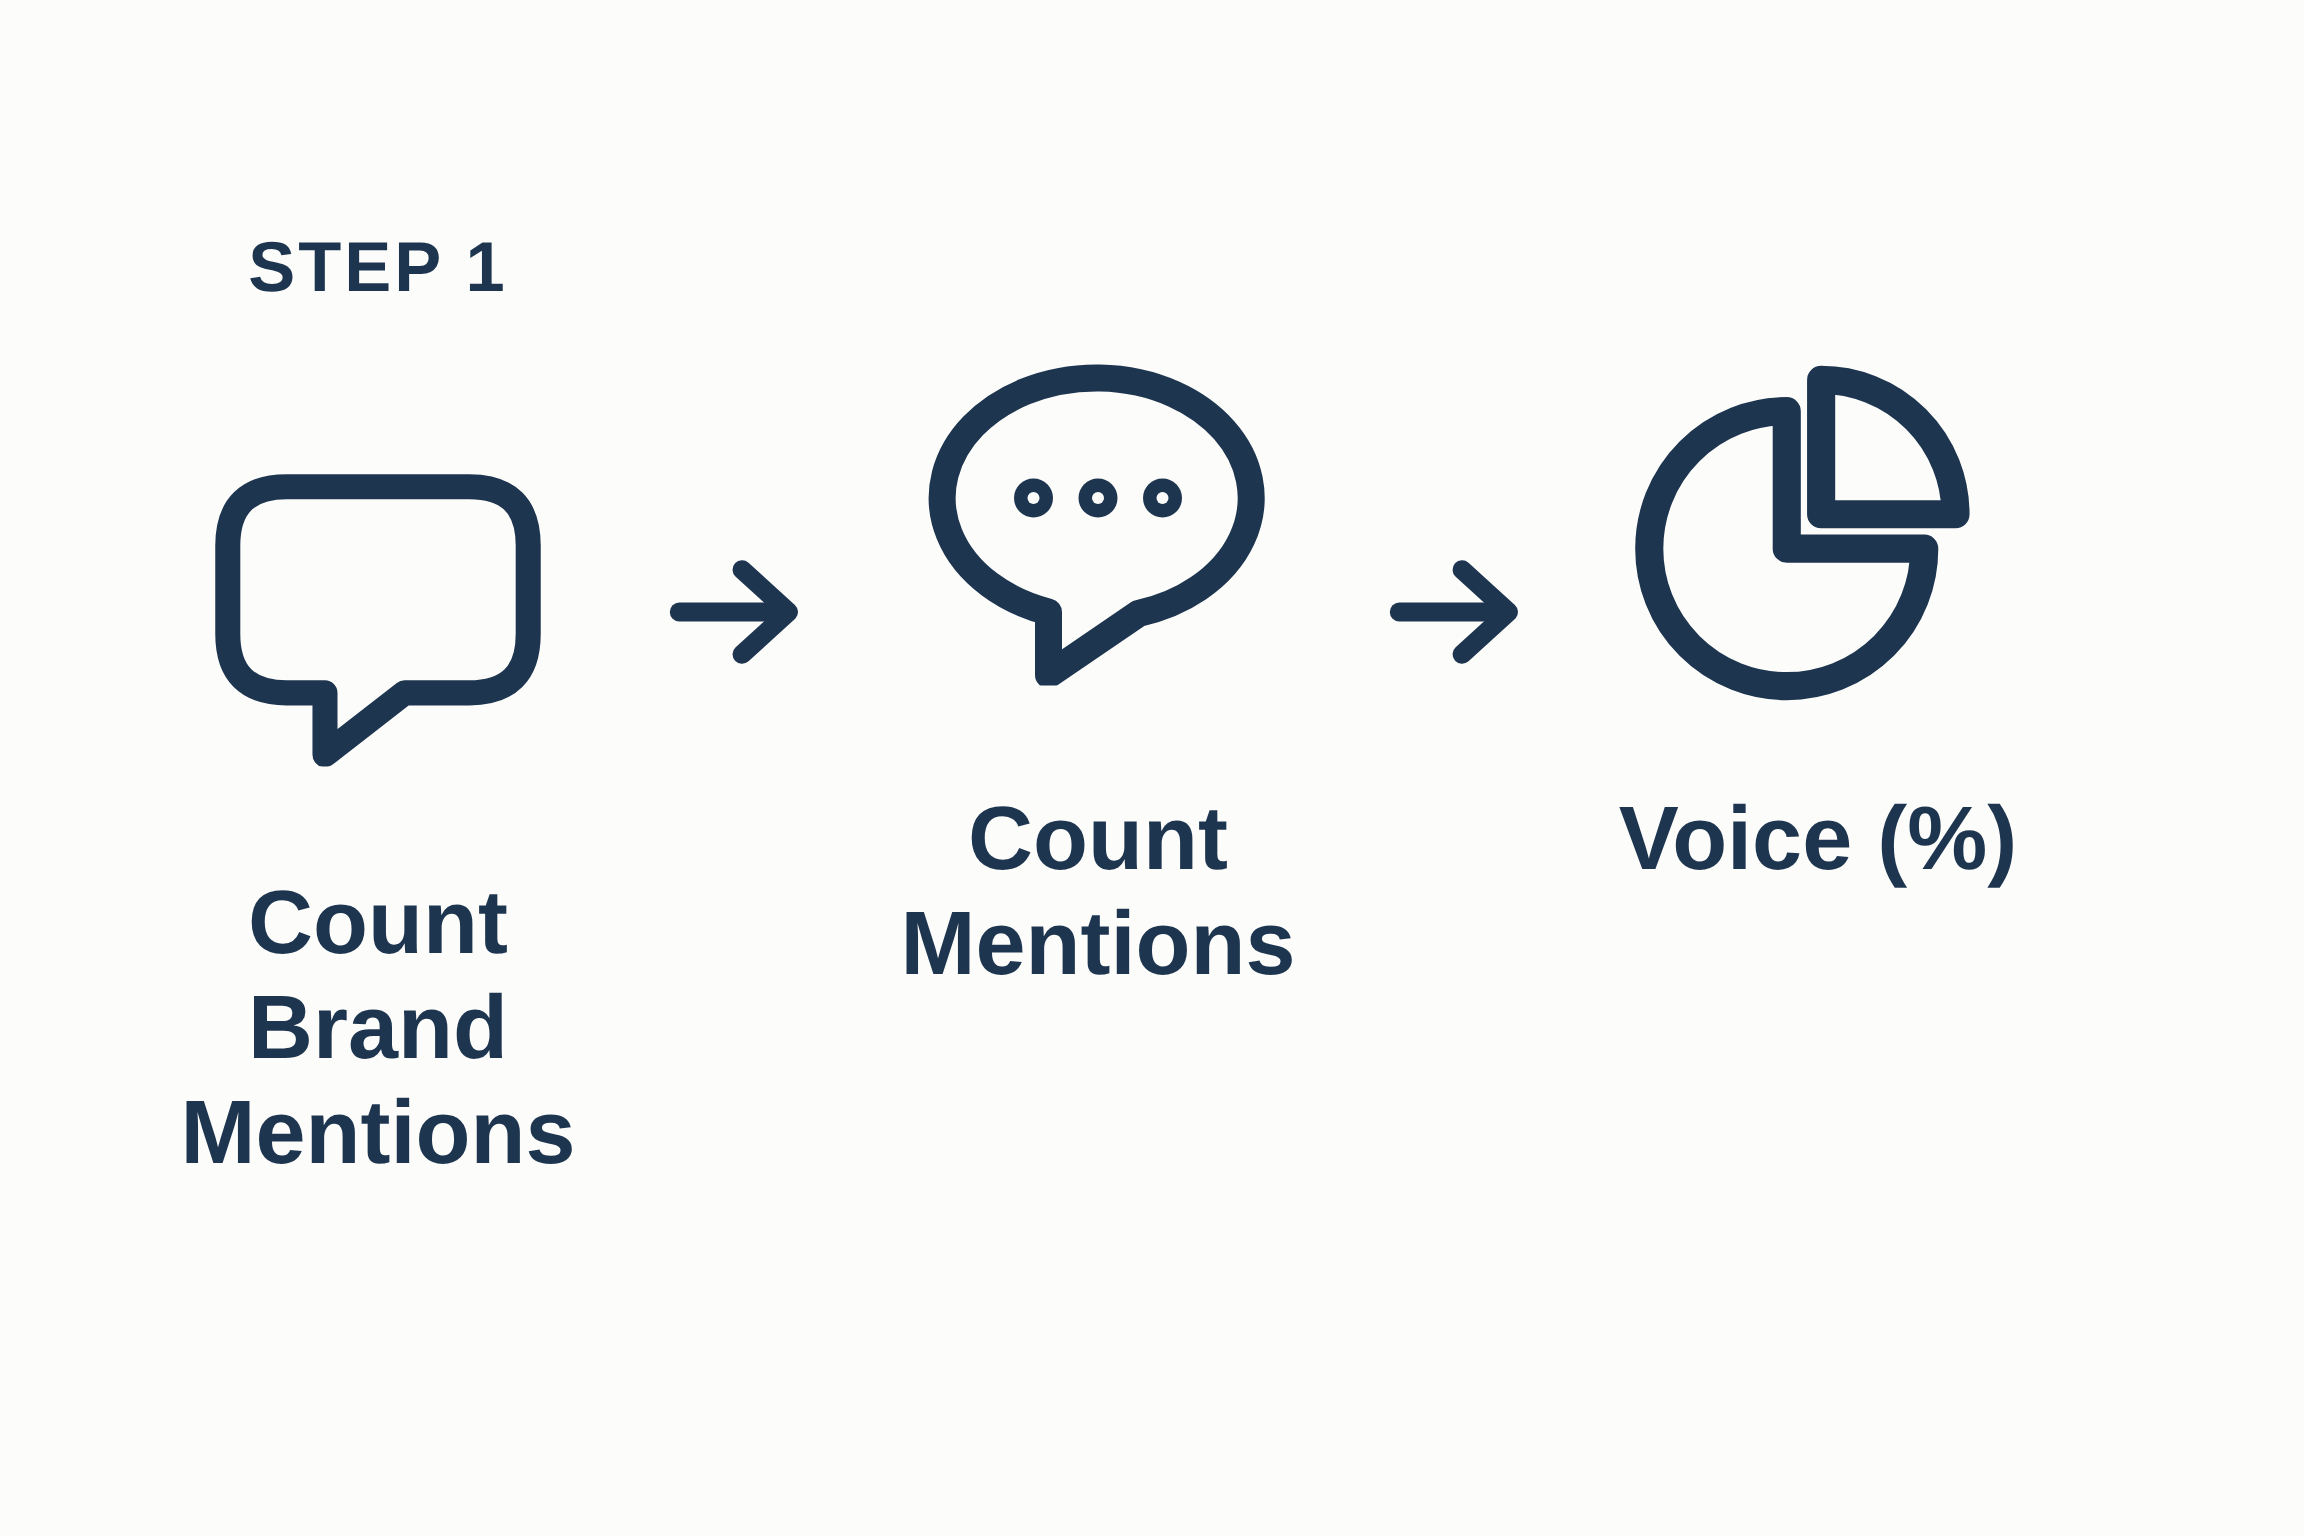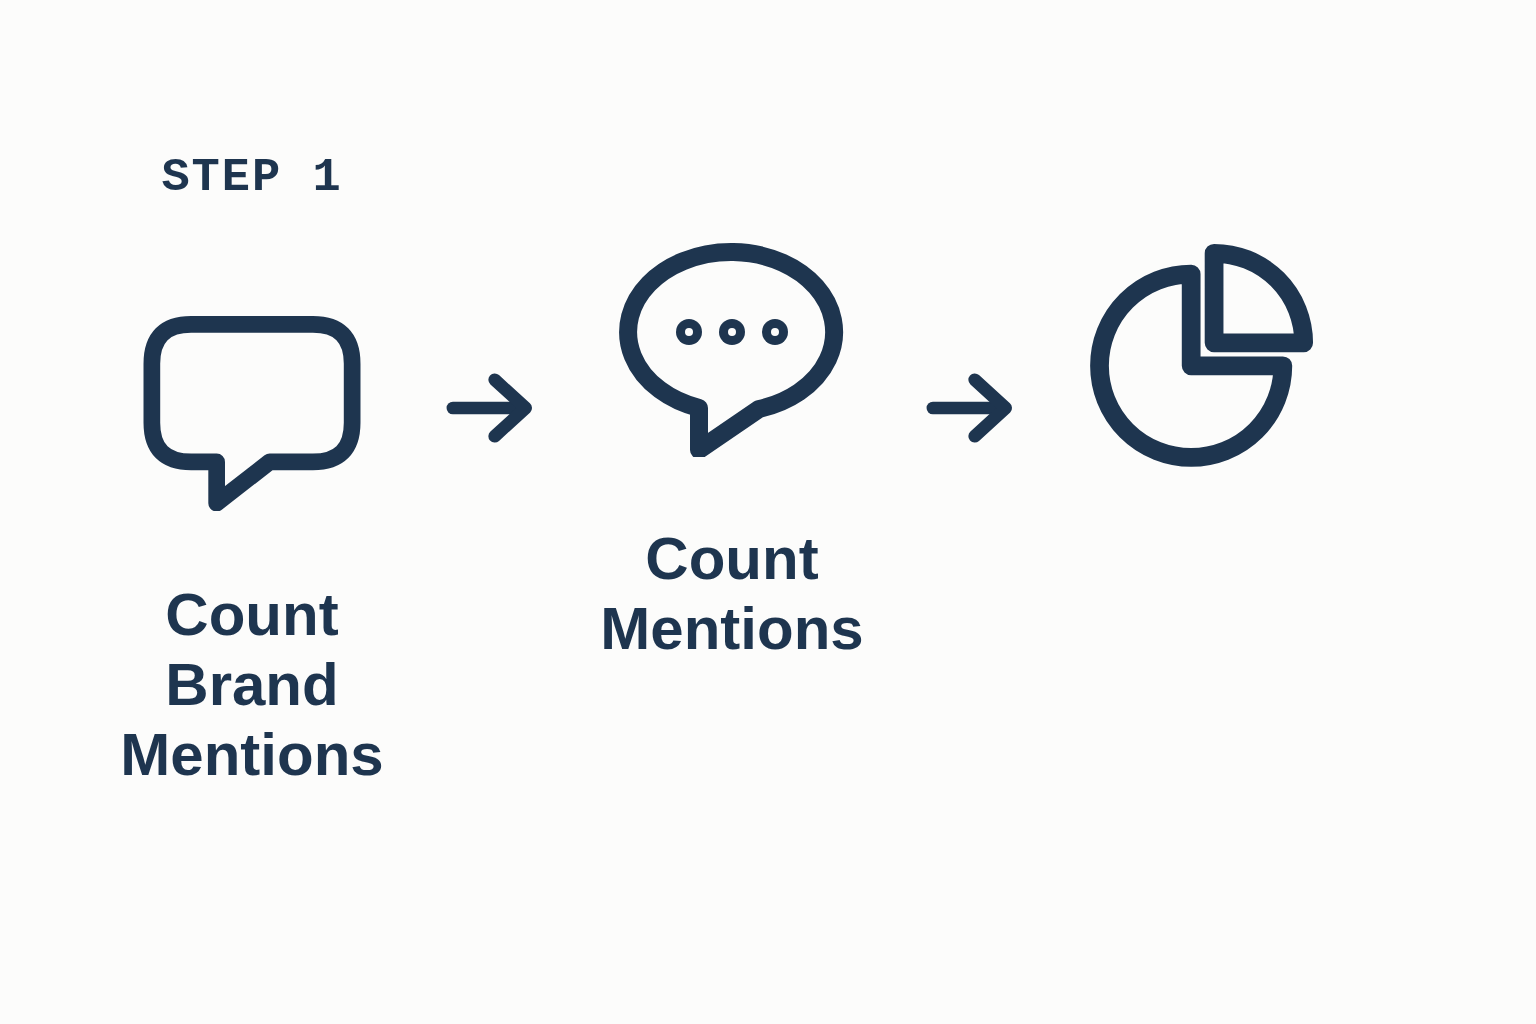--- a/index.html
+++ b/index.html
@@ -22,21 +22,20 @@
     display:flex;
     flex-direction:column;
     align-items:center;
   }
   .step-heading {
     font-size:47px;
     font-weight:700;
     letter-spacing:2px;
     line-height:56px;
     white-space:nowrap;
-    font-family:Liberation Mono, monospace;
   }
   .icon-wrap {
     margin-top:72px;
     height:250px;
     display:flex;
     align-items:center;
     justify-content:center;
   }
   .icon-wrap svg { display:block; }
   .caption {
@@ -115,16 +114,17 @@
   </div>
 
   <div class="col">
     <div class="icon-wrap">
       <svg width="250" height="250" viewBox="0 0 240 240" aria-hidden="true">
         <path class="stroke" stroke-width="18" d="M 100 50 A 88 88 0 1 0 188 138 L 100 138 Z"></path>
         <path class="stroke" stroke-width="18" d="M 122 30 A 86 86 0 0 1 208 116 L 122 116 Z"></path>
       </svg>
     </div>
     <div class="caption">
+      <div class="cap-line">Voice (%)</div>
     </div>
   </div>
 
 </div>
 
 </body></html>

